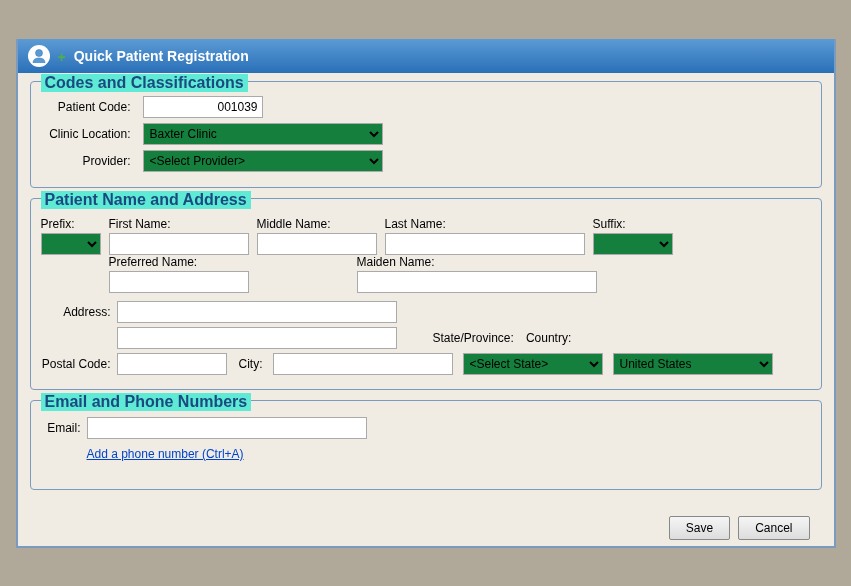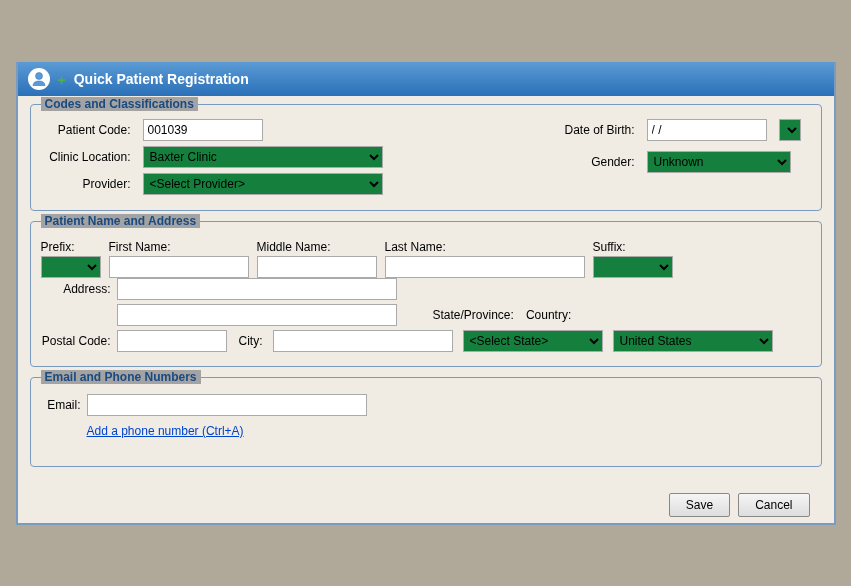--- a/index.html
+++ b/index.html
@@ -54,25 +54,25 @@
       border-radius: 4px;
       margin-bottom: 10px;
       padding: 8px 10px 10px 10px;
       position: relative;
       background: #f0ece4;
     }
     .section-title {
       position: absolute;
       top: -8px;
       left: 10px;
-      background: #a3a3a3;
+      background: #5eead4;
       padding: 0 4px;
       font-weight: bold;
       color: #1a4a80;
-      font-size: 12px;
+      font-size: 16px;
     }
     .form-input {
       border: 1px solid #aaa;
       background: white;
       padding: 2px 4px;
       font-size: 12px;
       height: 22px;
     }
     .form-select {
       border: 1px solid #aaa;
@@ -155,51 +155,36 @@
   <div class="dialog-body">
 
     <div class="section">
       <span class="section-title">Codes and Classifications</span>
 
       <div style="display:flex; justify-content:space-between; margin-top:6px;">
 
         <div>
           <div class="codes-row">
             <span class="codes-label">Patient Code:</span>
-            <input class="form-input" style="width: 120px;" value="001039">
+            <input class="form-input" style="width: 120px; text-align: right;" value="001039">
           </div>
           <div class="codes-row">
             <span class="codes-label">Clinic Location:</span>
             <select class="form-select" style="width:240px;">
               <option>Baxter Clinic</option>
             </select>
           </div>
           <div class="codes-row">
             <span class="codes-label">Provider:</span>
             <select class="form-select" style="width:240px;">
               <option>&lt;Select Provider&gt;</option>
             </select>
           </div>
         </div>
 
-        <div style="display:flex; flex-direction:column; gap:5px; margin-right:10px;">
-          <div class="codes-row">
-            <span class="codes-label">Date of Birth:</span>
-            <input class="form-input" style="width: 120px;" value="/ /">
-            <select class="form-select" style="width:22px;"><option>▼</option></select>
-          </div>
-          <div class="codes-row">
-            <span class="codes-label">Gender:</span>
-            <select class="form-select" style="width:144px;">
-              <option>Unknown</option>
-              <option>Male</option>
-              <option>Female</option>
-            </select>
-          </div>
-        </div>
       </div>
     </div>
 
     <div class="section">
       <span class="section-title">Patient Name and Address</span>
 
       <div style="margin-top:10px;">
 
         <div style="display:flex; gap:8px; align-items:flex-end; margin-bottom:0;">
           <div class="name-field">
@@ -217,20 +202,30 @@
           <div class="name-field">
             <label>Last Name:</label>
             <input class="form-input" style="width: 200px;">
           </div>
           <div class="name-field">
             <label>Suffix:</label>
             <select class="form-select" style="width:80px;"><option></option></select>
           </div>
         </div>
 
+        <div style="display:flex; gap:8px; align-items:flex-end; margin-bottom:8px; margin-left:68px;">
+          <div class="name-field">
+            <label>Preferred Name:</label>
+            <input class="form-input" style="width: 140px;">
+          </div>
+          <div class="name-field" style="margin-left:100px;">
+            <label>Maiden Name:</label>
+            <input class="form-input" style="width: 240px;">
+          </div>
+        </div>
 
         <div>
           <div class="addr-row">
             <span class="addr-label">Address:</span>
             <input class="form-input" style="width: 280px;">
           </div>
           <div class="addr-row">
             <span class="addr-label"></span>
             <input class="form-input" style="width: 280px;">
             <span style="margin-left:30px; font-size:12px;">State/Province:</span>

